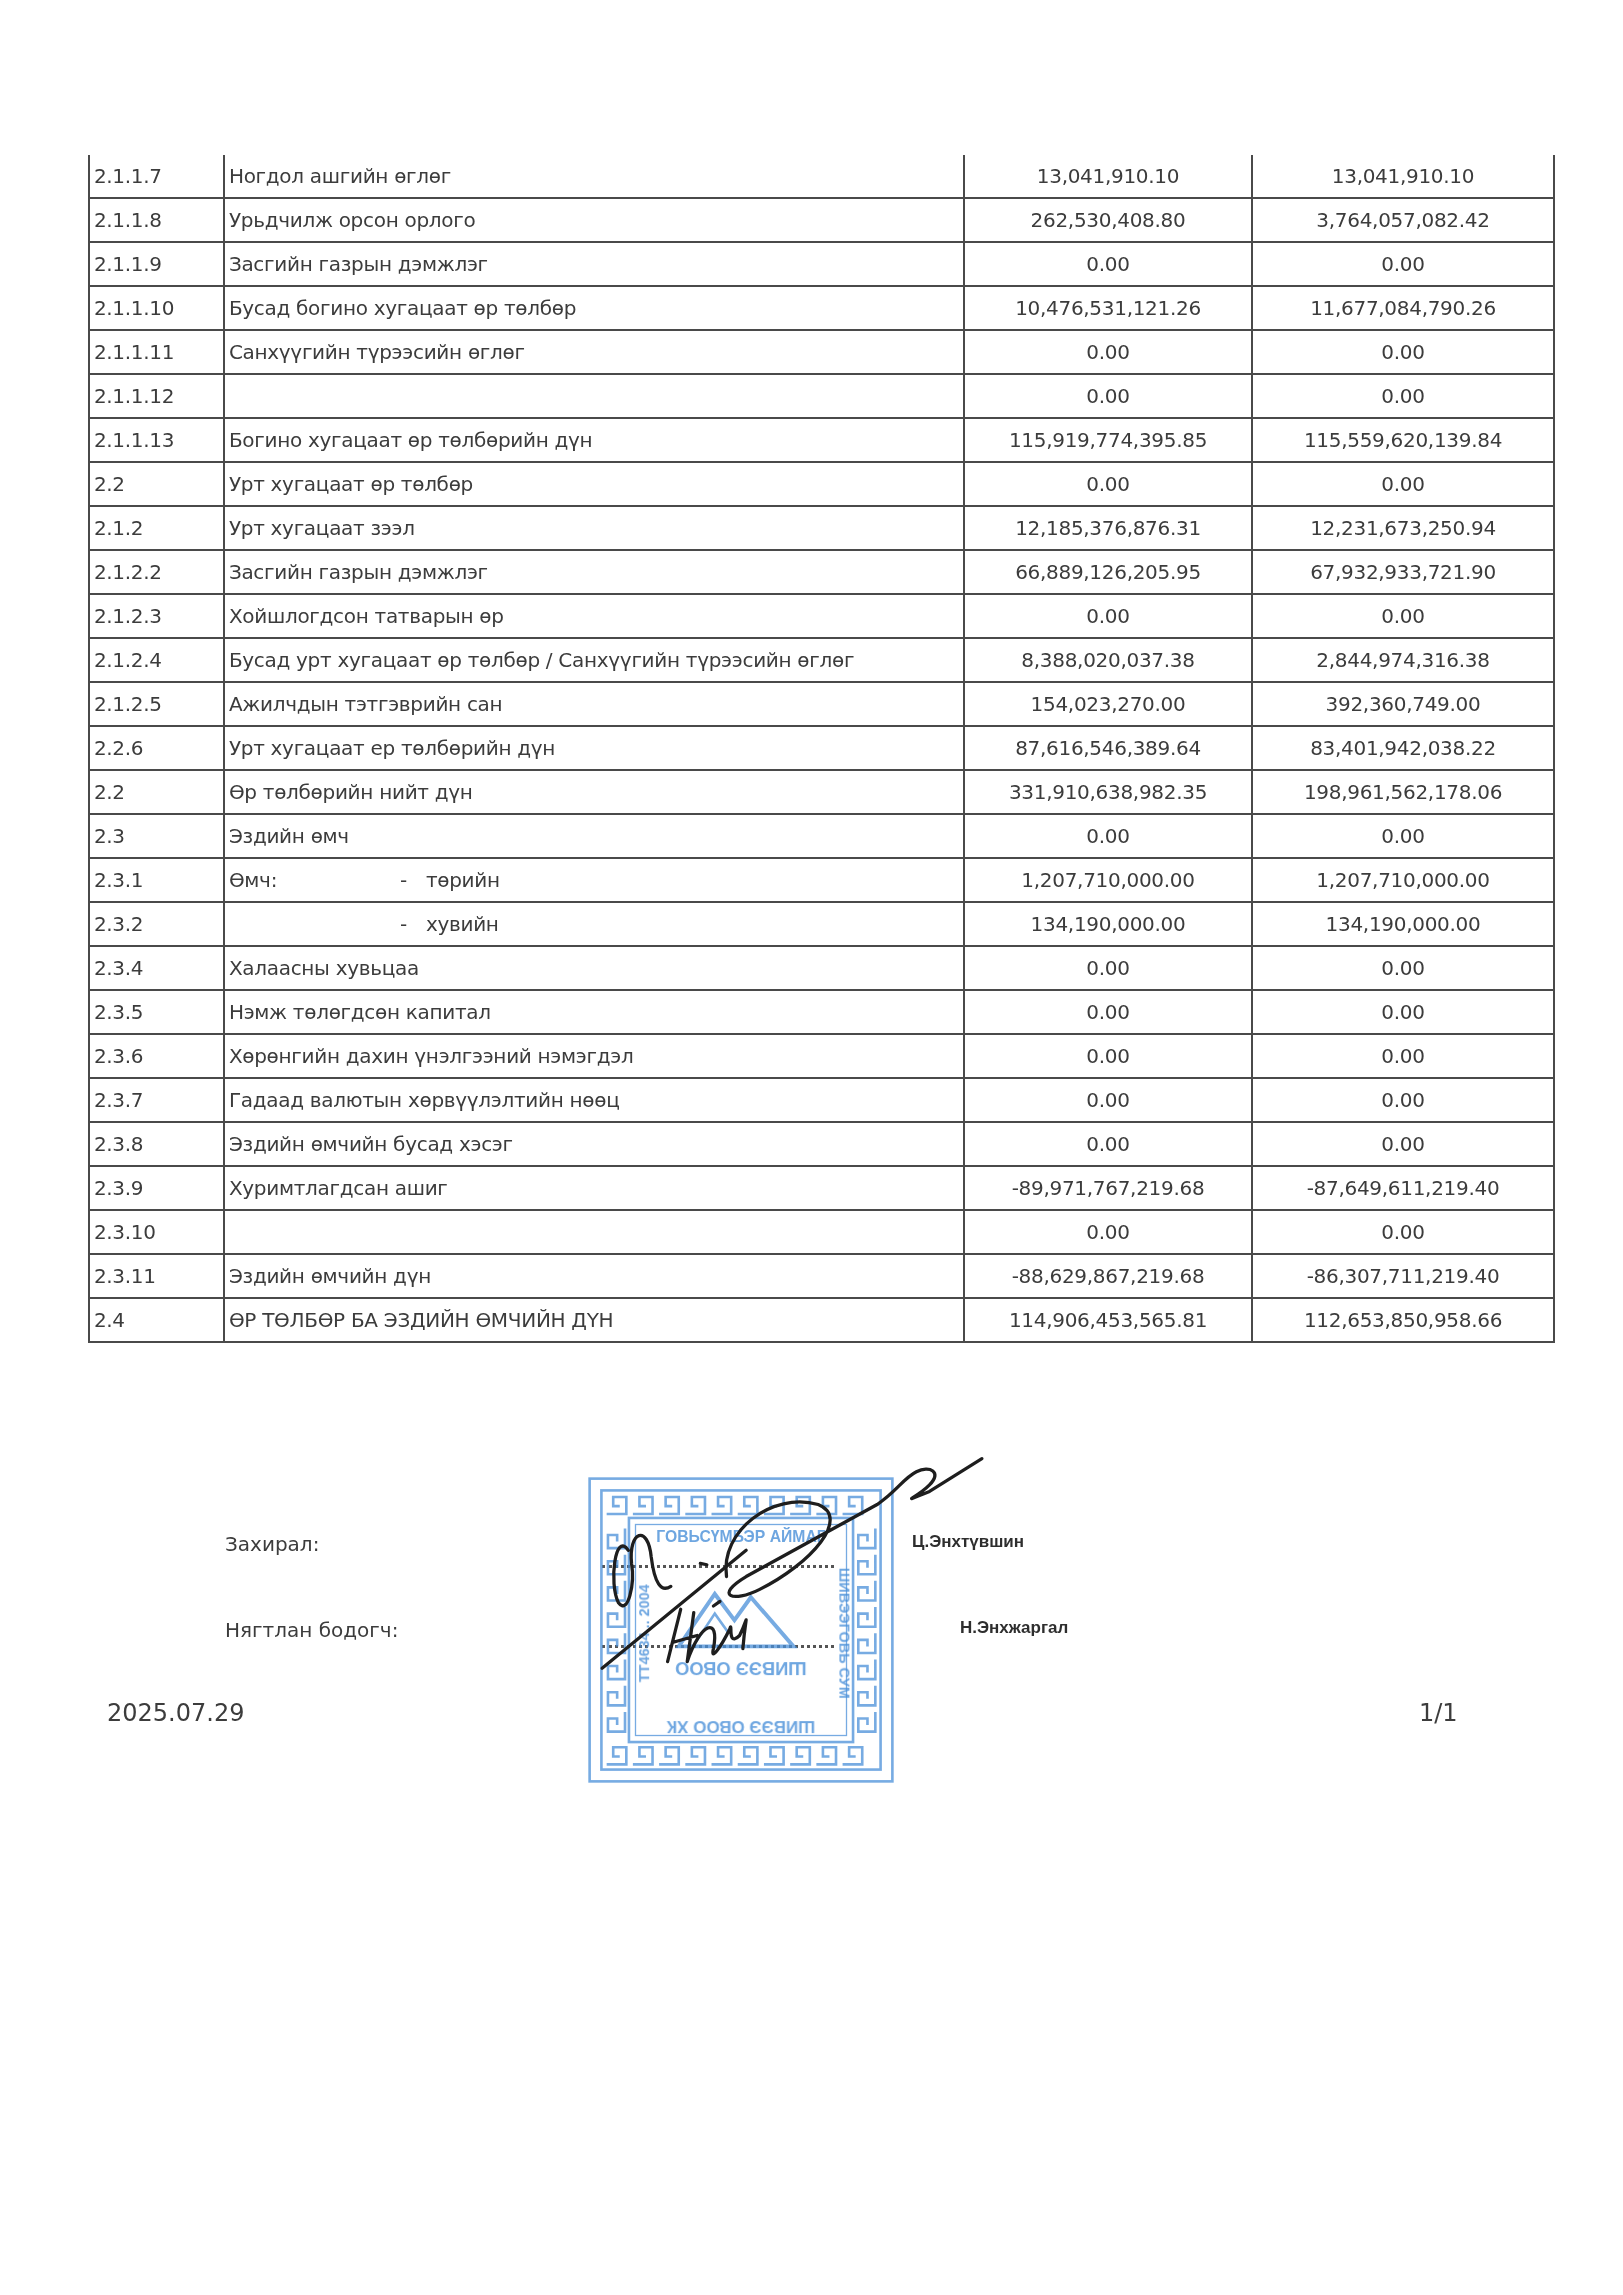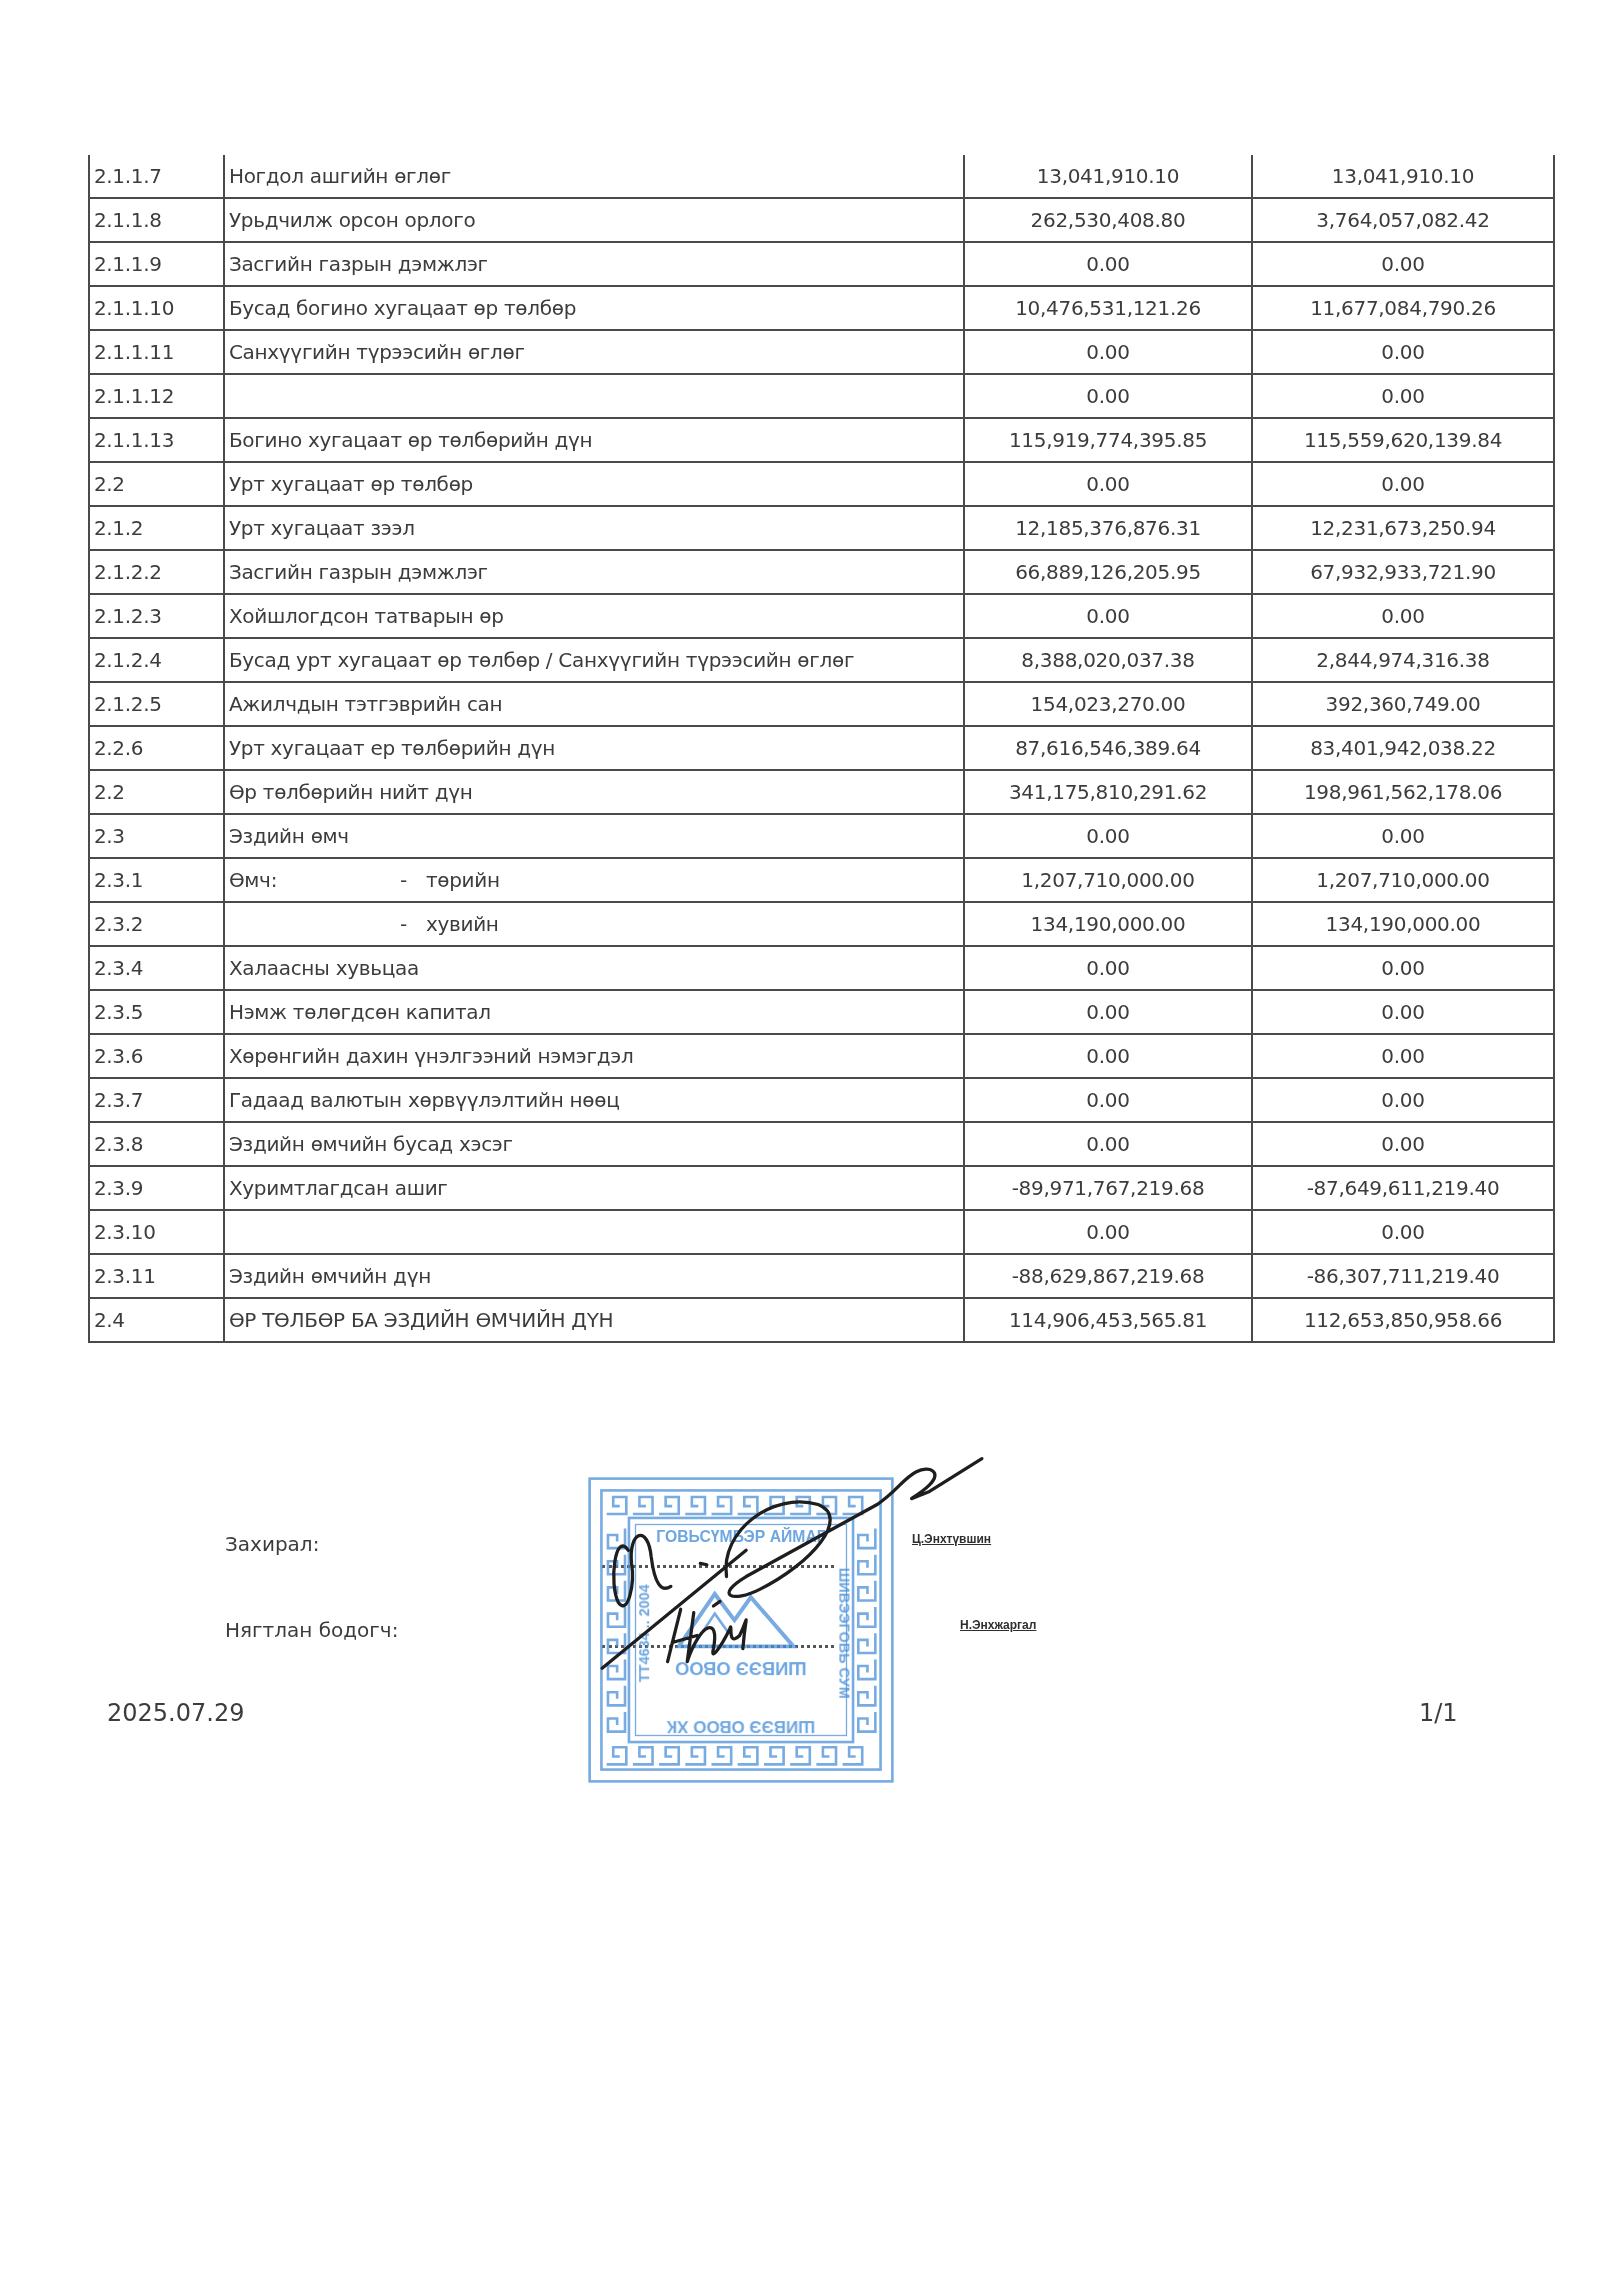--- a/index.html
+++ b/index.html
@@ -50,25 +50,24 @@
     table.fin td.num  { text-align: center; }
 
     
     .sig-label {
       position: absolute;
       font-size: 20px;
       color: #3c3c3c;
     }
     .sig-name {
       position: absolute;
-      font-size: 12px;
+      font-size: 17px;
       font-weight: bold;
       color: #2e2e2e;
       font-family: "Liberation Sans", sans-serif;
-      text-decoration: underline;
     }
     .dotline {
       position: absolute;
       height: 0;
       border-top: 3.3px dotted #555;
     }
     .footer-text {
       position: absolute;
       font-size: 24px;
       color: #3c3c3c;
@@ -186,21 +185,21 @@
         </tr>
         <tr>
           <td class="code">2.2.6</td>
           <td class="name">Урт хугацаат ер төлбөрийн дүн</td>
           <td class="num">87,616,546,389.64</td>
           <td class="num">83,401,942,038.22</td>
         </tr>
         <tr>
           <td class="code">2.2</td>
           <td class="name">Өр төлбөрийн нийт дүн</td>
-          <td class="num">341,175,810,291.62</td>
+          <td class="num">331,910,638,982.35</td>
           <td class="num">198,961,562,178.06</td>
         </tr>
         <tr>
           <td class="code">2.3</td>
           <td class="name">Эздийн өмч</td>
           <td class="num">0.00</td>
           <td class="num">0.00</td>
         </tr>
         <tr>
           <td class="code">2.3.1</td>

